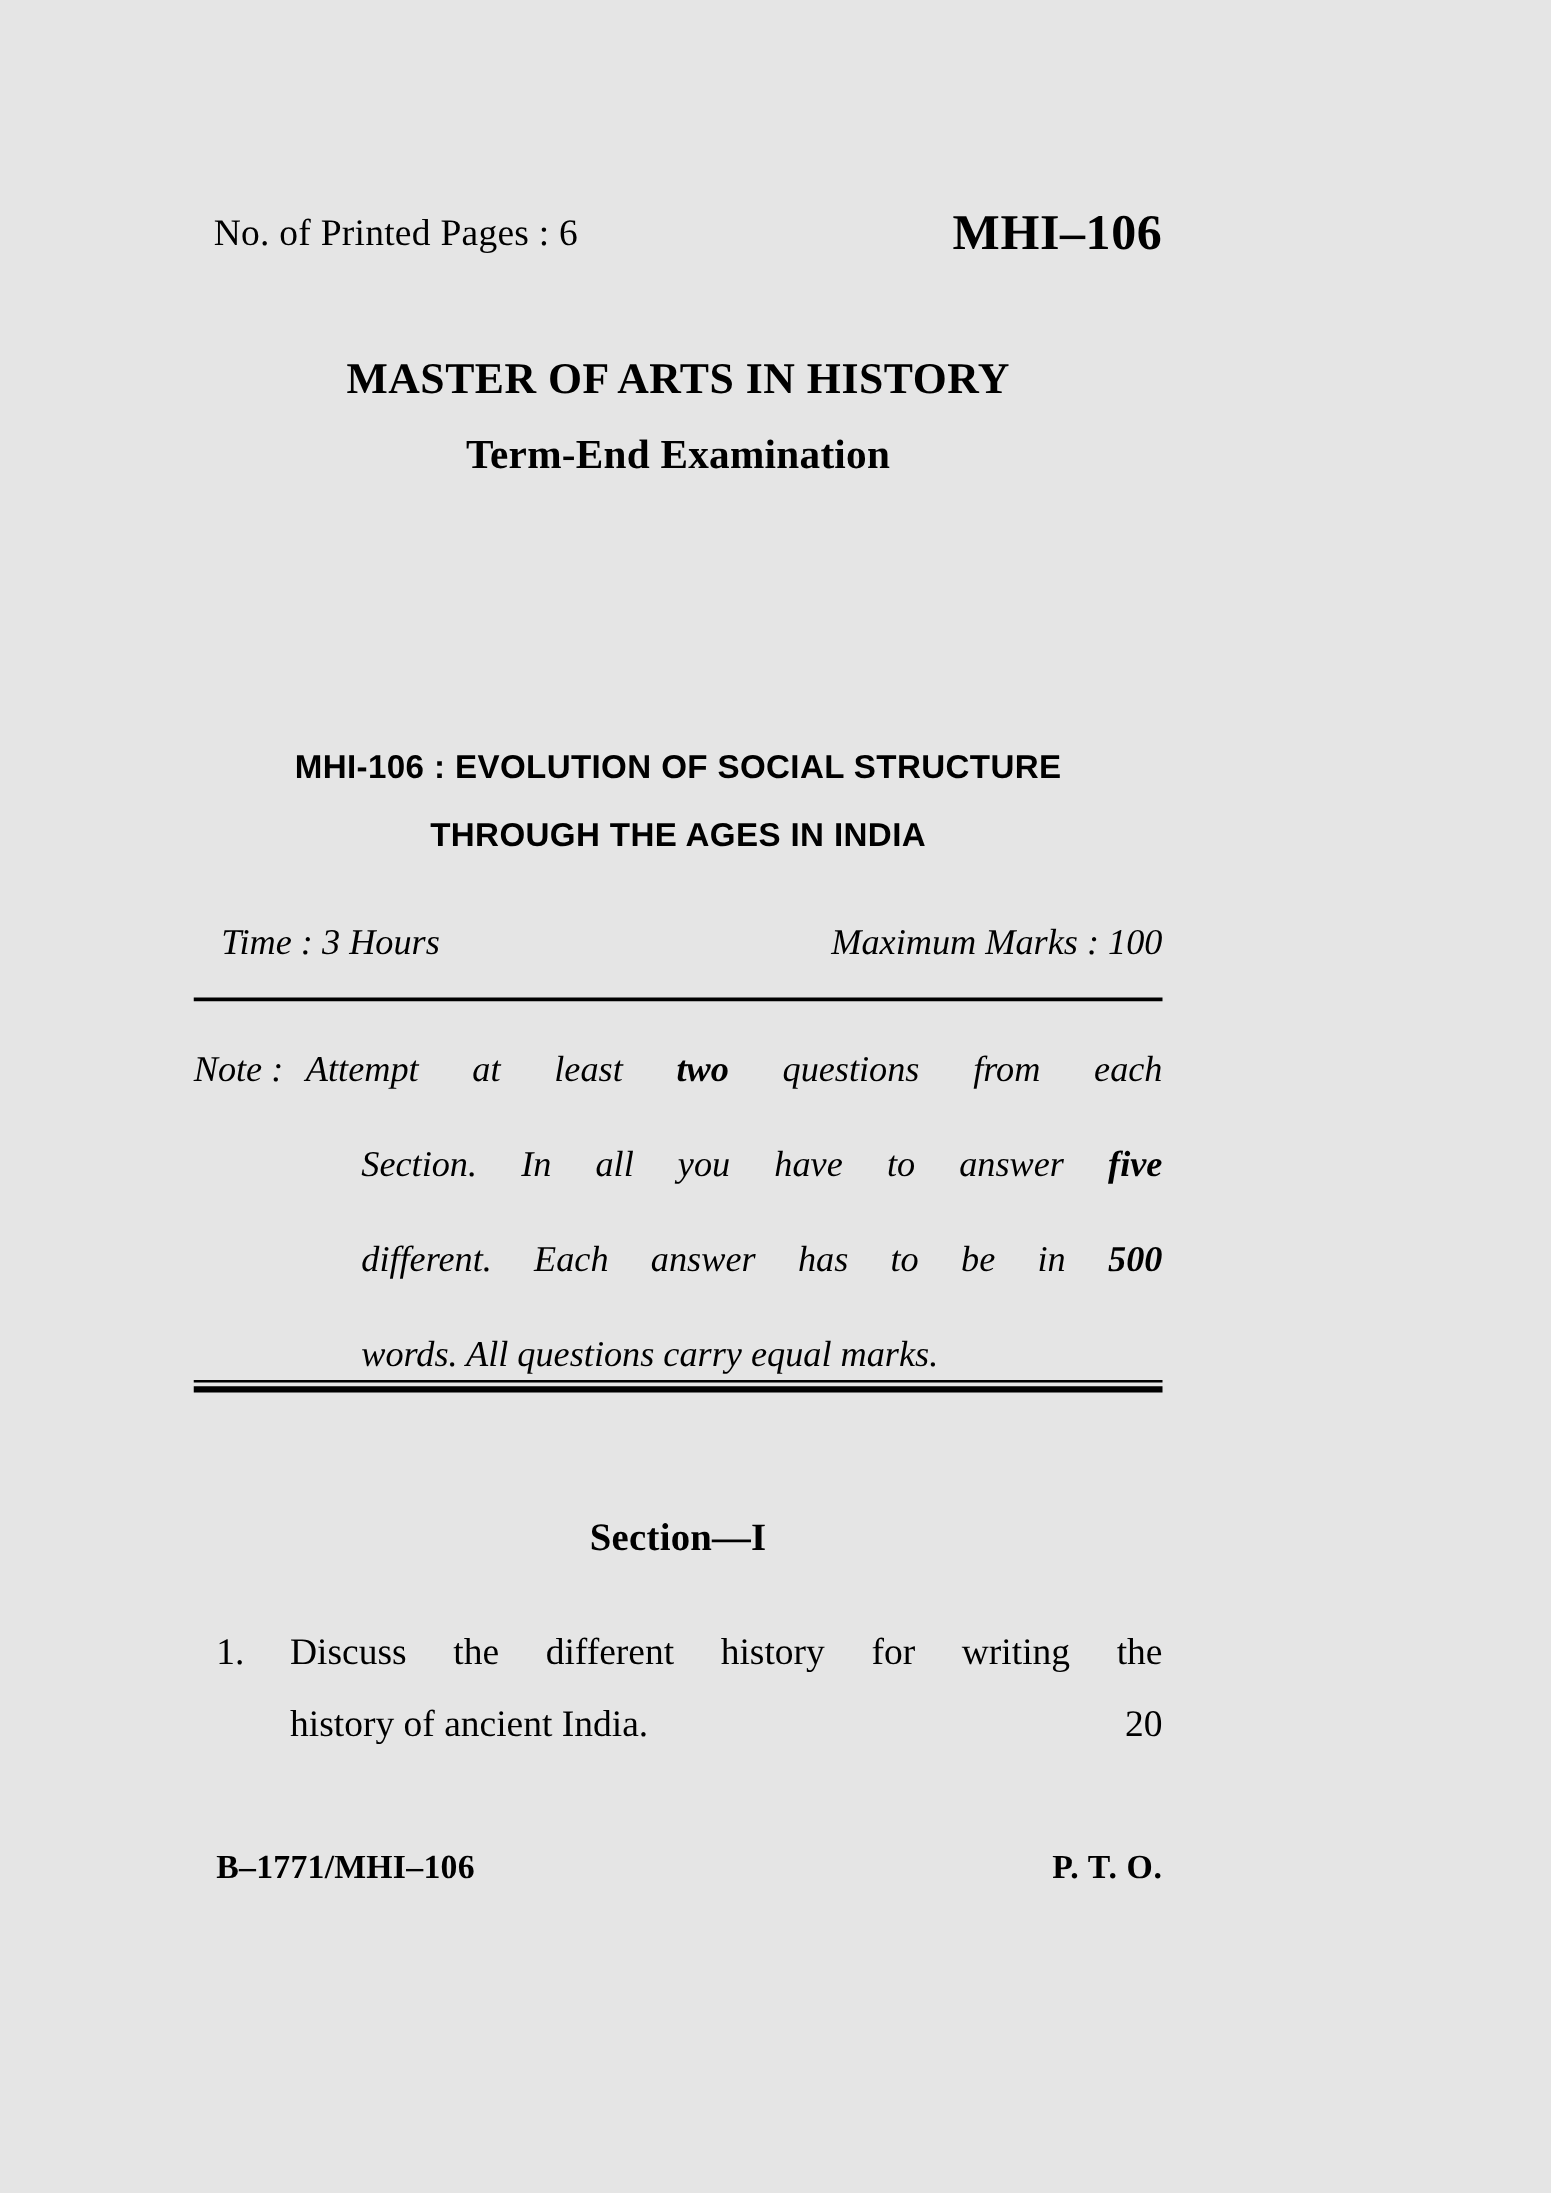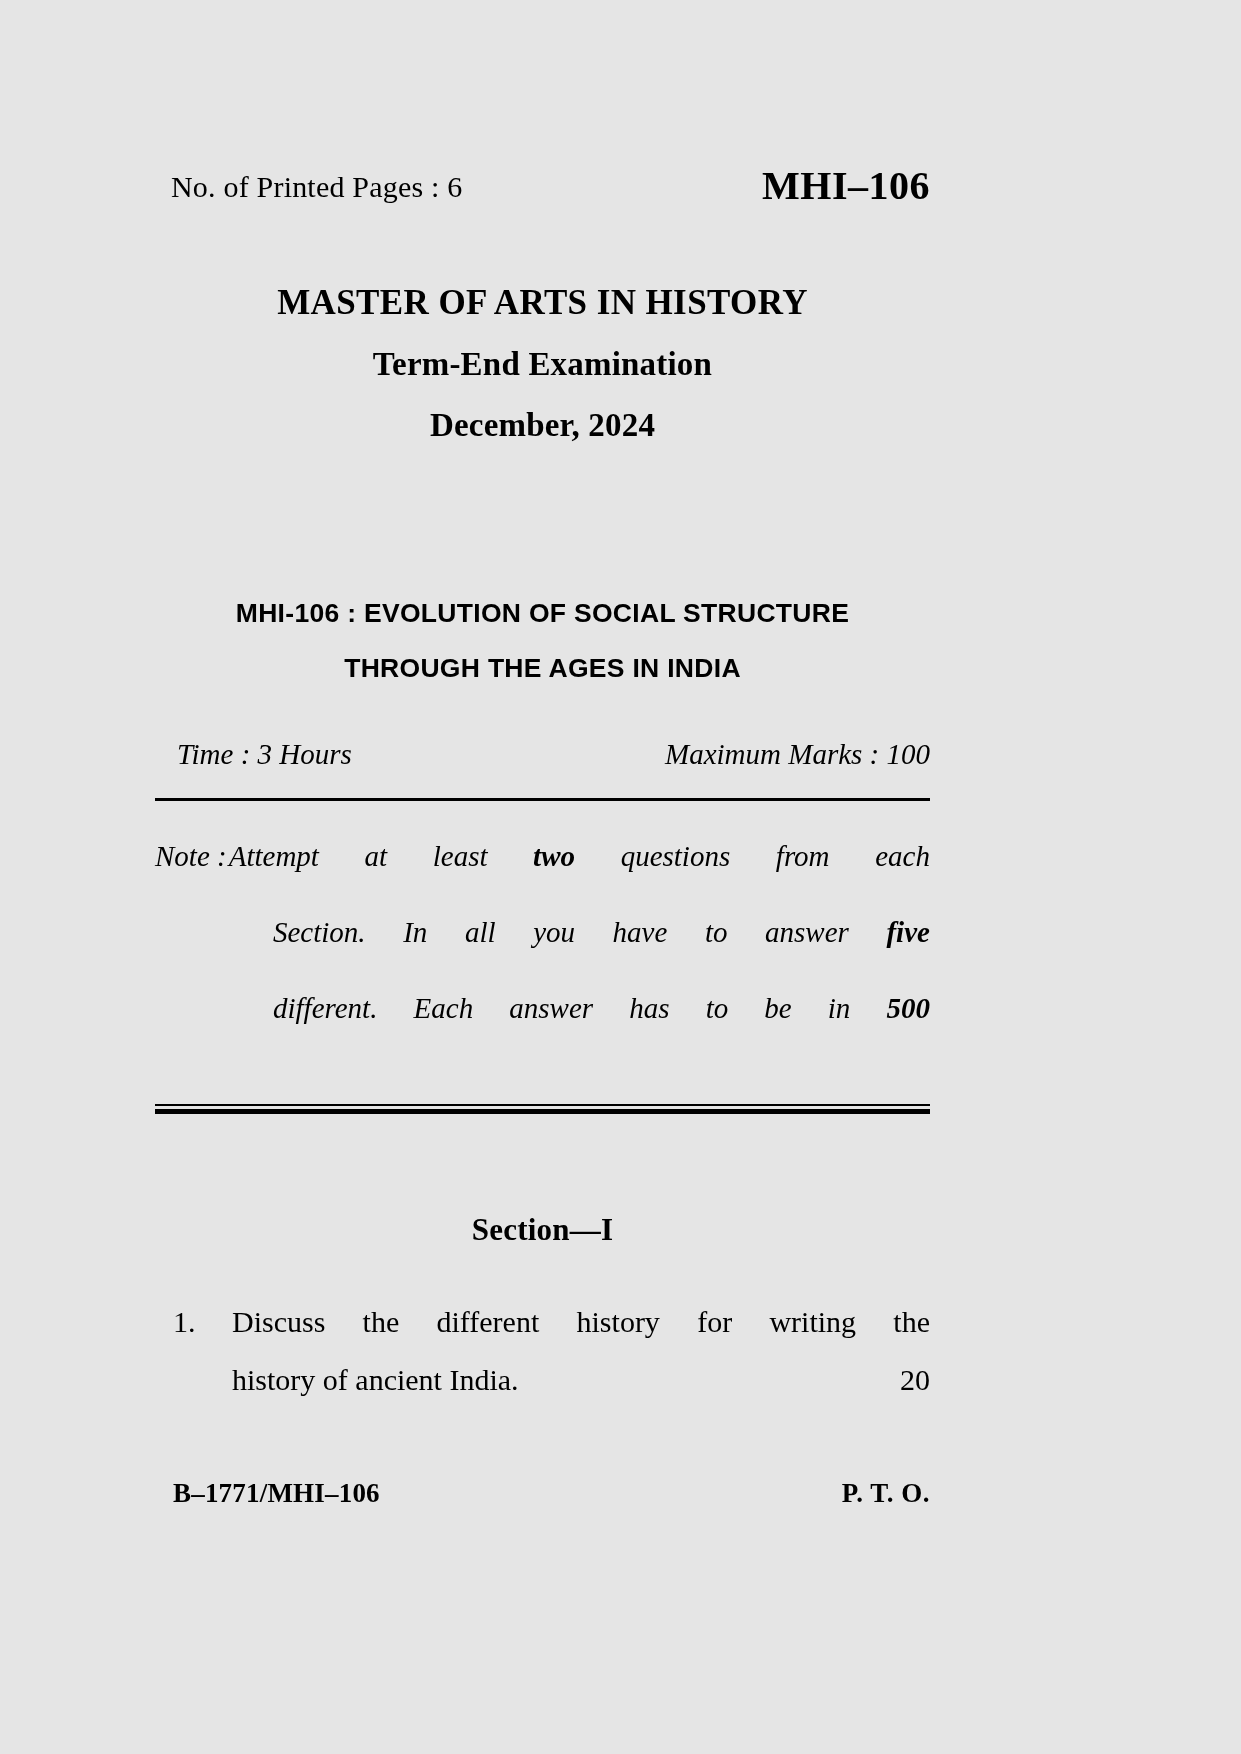--- a/index.html
+++ b/index.html
@@ -154,21 +154,21 @@
     padding-right: 2px;
   }
 
   .justify-line {
     display: flex;
     justify-content: space-between;
     font-style: italic;
     font-size: 29px;
   }
   .justify-line.nojust { justify-content: flex-start; }
-  .justify-line span { white-space: pre; }
+  .justify-line span { white-space: pre; margin-left: 16px; }
   .justify-line b { font-weight: bold; font-style: italic; }
 
   .note-block-line {
     height: 76px;
     display: flex;
     align-items: center;
   }
 
   .rule-double {
     position: absolute;
@@ -267,21 +267,20 @@
   <div class="content">
 
     <div class="toprow">
       <div class="printed-pages">No. of Printed Pages : 6</div>
       <div class="course-code-top">MHI–106</div>
     </div>
 
     <div class="title-block">
       <div class="t-line1">MASTER OF ARTS IN HISTORY</div>
       <div class="t-line3">Term-End Examination</div>
-      <div class="t-line4">December, 2024</div>
     </div>
 
     <div class="subject-block">
       <div class="sl1">MHI-106 : EVOLUTION OF SOCIAL STRUCTURE</div>
       <div class="sl2">THROUGH THE AGES IN INDIA</div>
     </div>
 
     <div class="timemarks">
       <div class="time-left">Time : 3 Hours</div>
       <div class="marks-right">Maximum Marks : 100</div>
@@ -320,20 +319,25 @@
         <div class="justify-line" style="width:100%;" id="note-line-3">
             <span>different.</span>
             <span>Each</span>
             <span>answer</span>
             <span>has</span>
             <span>to</span>
             <span>be</span>
             <span>in</span>
             <span><b>500</b></span>
           </div>
+      </div>
+      <div class="note-block-line" style="padding-left:118px;">
+        <div class="justify-line nojust" style="width:100%;">
+          <span>words. All questions carry equal marks.</span>
+        </div>
       </div>
     </div>
 
     <div class="rule-double">
       <div class="r1"></div>
       <div class="r2"></div>
     </div>
 
     <div class="section-heading">Section—I</div>
 

